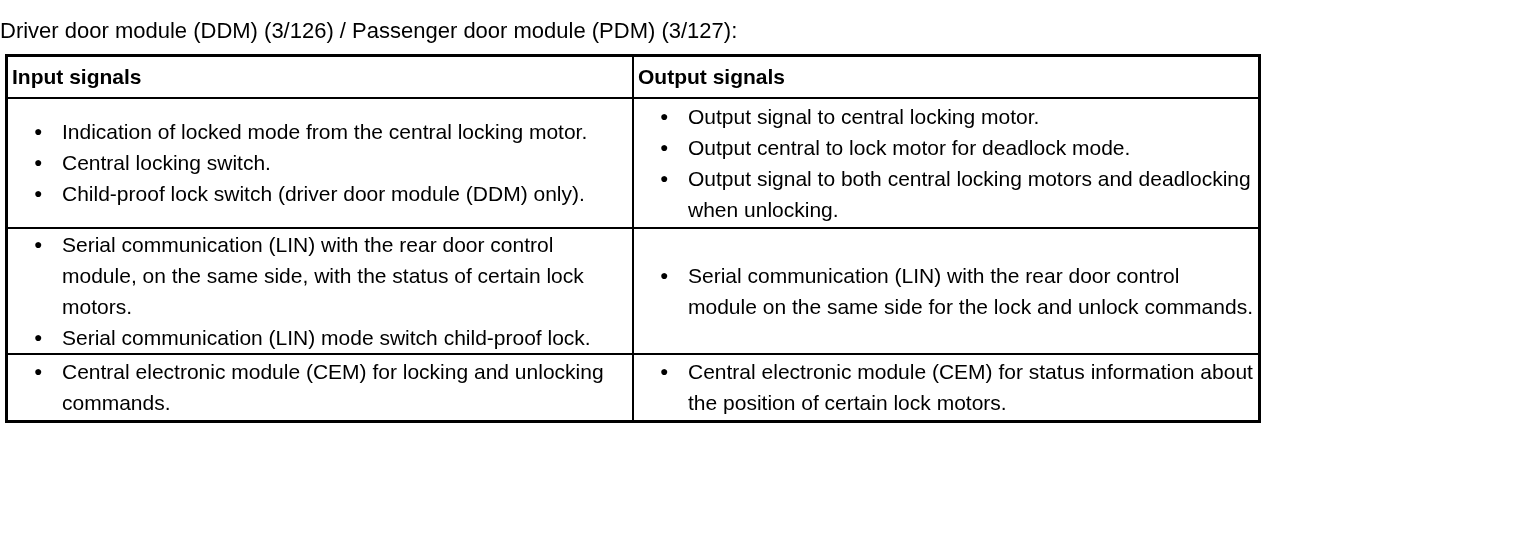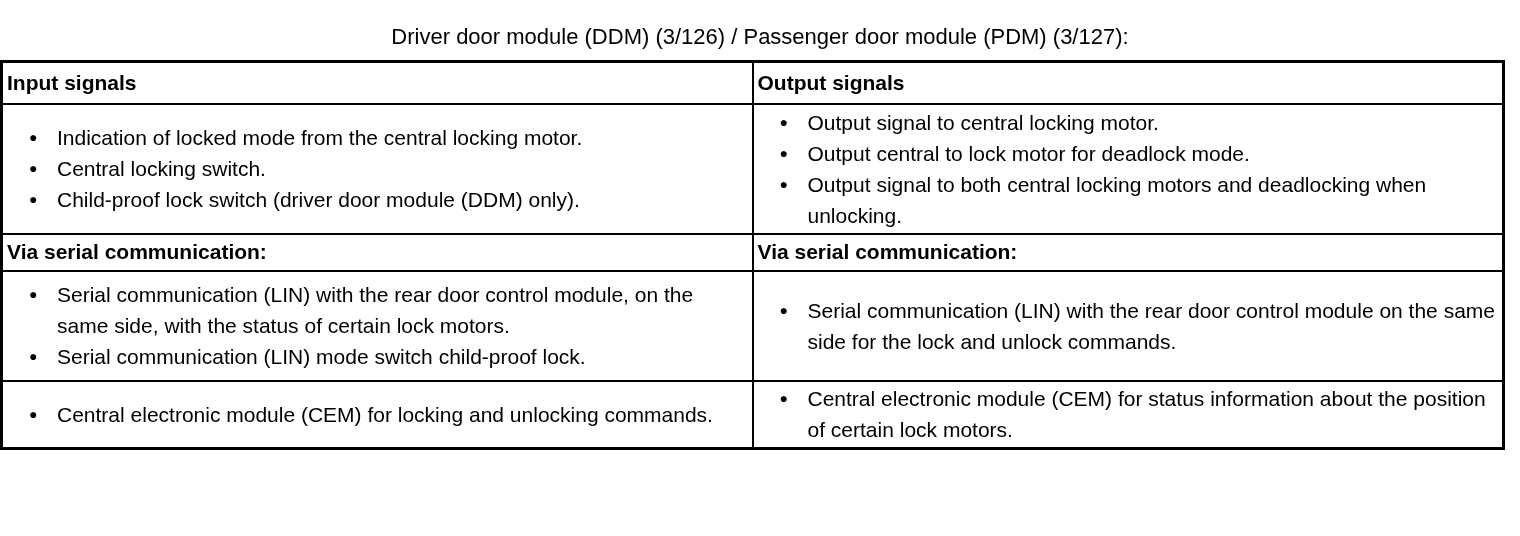--- a/index.html
+++ b/index.html
@@ -8,31 +8,32 @@
     background: #ffffff;
   }
   body {
     width: 1520px;
     height: 536px;
     font-family: "Liberation Sans", sans-serif;
     color: #000000;
     overflow: hidden;
   }
   .page-title {
-    text-align: center;
+    text-align: left;
     font-size: 22px;
     line-height: 26px;
-    padding-top: 24px;
+    padding-top: 18px;
     margin: 0 0 10px 0;
     font-weight: normal;
   }
   table.signals {
     border-collapse: collapse;
     table-layout: fixed;
-    width: 1505px;
+    margin-left: 5px;
+    width: 1256px;
     border: 3px solid #000000;
   }
   table.signals td {
     border: 2px solid #000000;
     padding: 0 4px;
     vertical-align: middle;
     font-size: 21px;
     width: 50%;
     overflow: hidden;
   }
@@ -105,24 +106,20 @@
             <span>Output central to lock motor for deadlock mode.</span>
           </li>
           <li>
             <span class="bullet">●</span>
             <span>Output signal to both central locking motors and deadlocking when unlocking.</span>
           </li>
         </ul>
       </td>
     </tr>
 
-    <tr class="r-subhead">
-      <td class="hdr">Via serial communication:</td>
-      <td class="hdr">Via serial communication:</td>
-    </tr>
 
     <tr class="r-items-b">
       <td>
         <ul class="items">
           <li>
             <span class="bullet">●</span>
             <span>Serial communication (LIN) with the rear door control module, on the same side, with the status of certain lock motors.</span>
           </li>
           <li>
             <span class="bullet">●</span>

